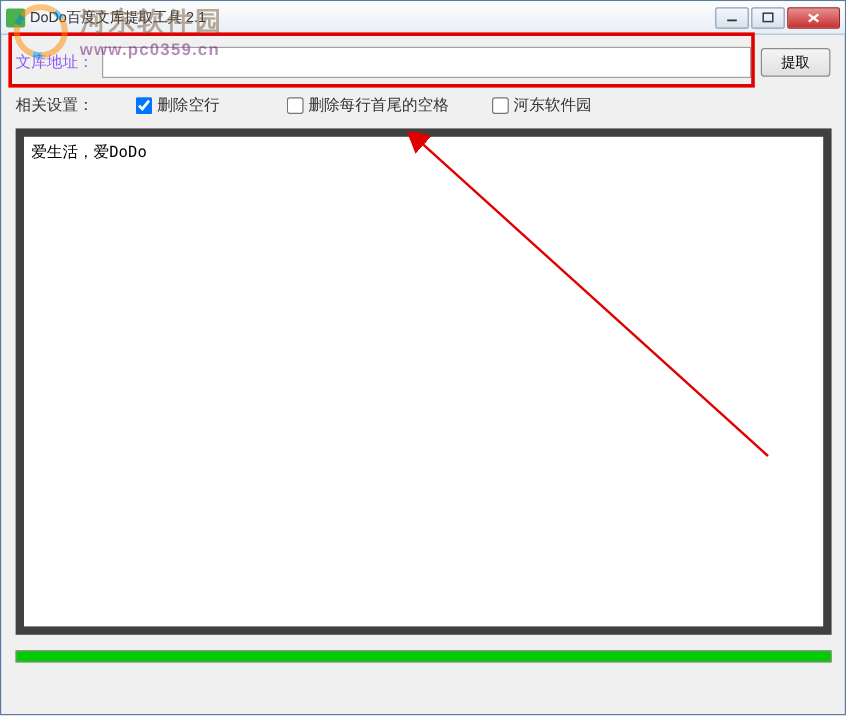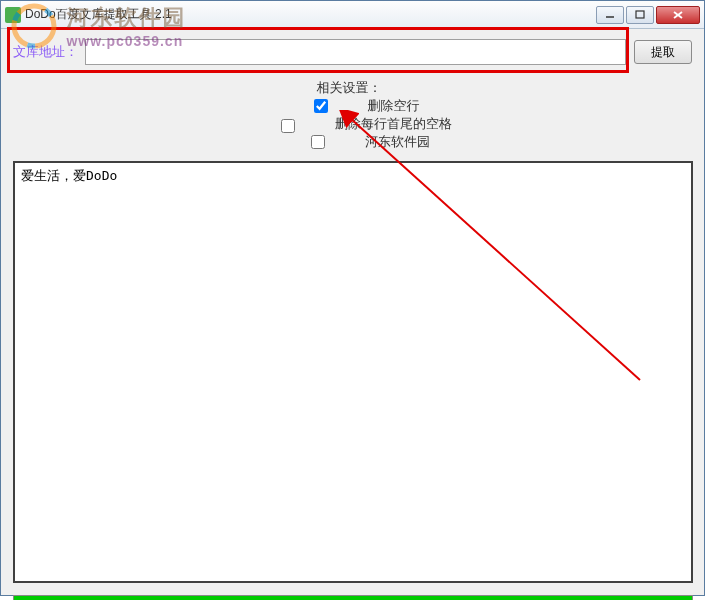--- a/index.html
+++ b/index.html
@@ -15,30 +15,30 @@
     .win-btn.close { background: linear-gradient(#e89090, #c83030); border-color: #a02020; color: #fff; font-weight: bold; width: 44px; }
     
     .client { padding: 10px 12px; }
     
     .row1 { display: flex; align-items: center; margin-bottom: 14px; position: relative; }
     .url-label { font-size: 13px; color: #8b5cf6; width: 72px; }
     .url-input { flex: 1; height: 26px; border: 1px solid #a0a0a0; padding: 2px 6px; font-size: 13px; background: #fff; }
     .extract-btn { width: 58px; height: 24px; margin-left: 8px; border: 1px solid #8b8b8b; background: linear-gradient(#f5f5f5, #e0e0e0); border-radius: 3px; font-size: 12px; cursor: pointer; }
     .red-box { position: absolute; border: 3px solid #e00000; left: -6px; top: -12px; width: 622px; height: 46px; pointer-events: none; }
     
-    .row2 { display: flex; align-items: center; margin-bottom: 10px; flex-direction: column; }
+    .row2 { display: flex; align-items: center; margin-bottom: 10px; }
     .settings-label { font-size: 13px; color: #333; width: 72px; }
     .thread-select { width: 110px; height: 22px; border: 1px solid #888; background: linear-gradient(#fdfdfd, #e8e8e8); font-size: 12px; padding: 0 4px; }
-    .cb-group { display: flex; align-items: center; margin-left: 28px; gap: 36px; }
-    .cb-group.cb2 { margin-left: 28px; align-items: flex-end; }
+    .cb-group { display: flex; align-items: center; margin-left: 28px; }
+    .cb-group.cb2 { margin-left: 56px; }
     .cb-group.cb3 { margin-left: 36px; }
     .cb { width: 14px; height: 14px; margin-right: 4px; }
     .cb-label { font-size: 13px; color: #333; }
     
-    .textarea { width: 680px; height: 422px; border: 2px solid #404040; background: #fff; padding: 4px 6px; font-size: 13px; font-family: SimSun, monospace; resize: none; overflow: auto; }
+    .textarea { width: 680px; height: 422px; border: 7px solid #404040; background: #fff; padding: 4px 6px; font-size: 13px; font-family: SimSun, monospace; resize: none; overflow: auto; }
     
     .progress { width: 680px; height: 10px; margin-top: 8px; background: #00cc00; border: 1px solid #888; }
     
     .watermark { position: absolute; top: 2px; left: 10px; pointer-events: none; opacity: 0.5; }
     .wm-logo { width: 48px; height: 48px; display: inline-block; vertical-align: middle; }
     .wm-text { display: inline-block; vertical-align: middle; margin-left: 4px; }
     .wm-title { font-size: 22px; color: #7a5c3a; font-weight: bold; letter-spacing: 2px; }
     .wm-url { font-size: 14px; color: #701a75; letter-spacing: 1px; font-weight: bold; }
     
     .arrow-svg { position: absolute; top: 110px; left: 260px; pointer-events: none; }

